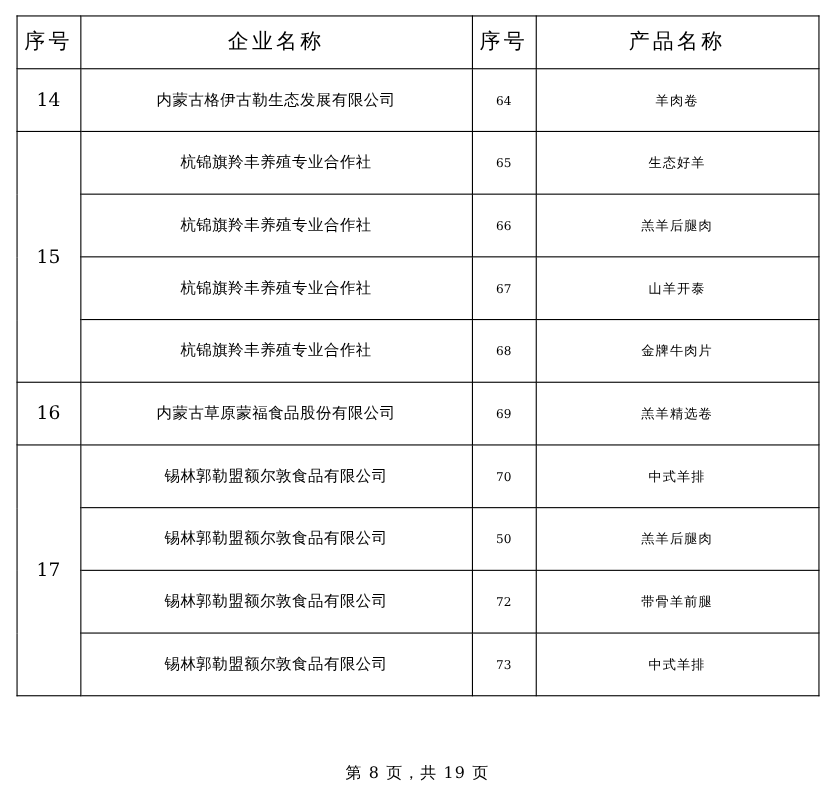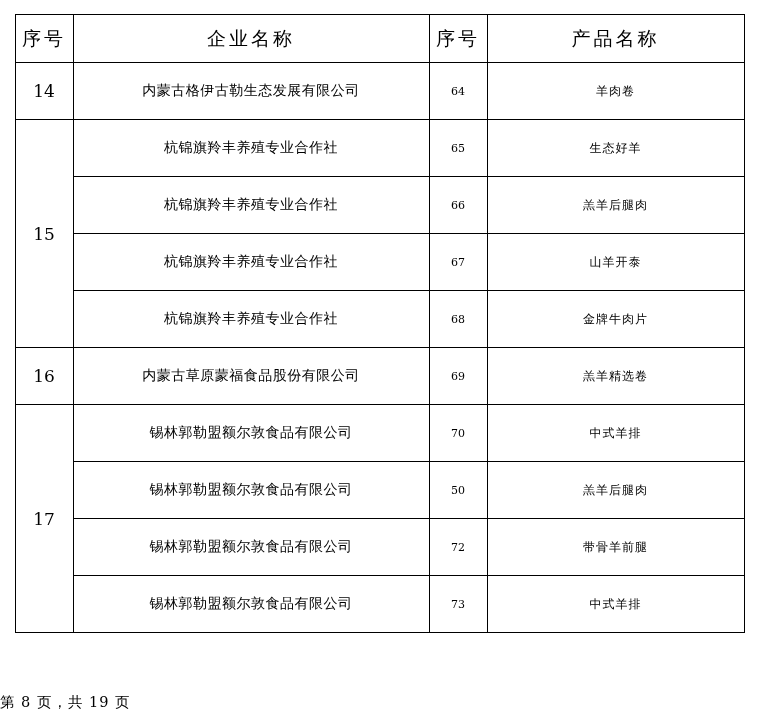--- a/index.html
+++ b/index.html
@@ -71,20 +71,21 @@
   }
   td.group-seq {
     font-size: 17px;
   }
 
   .footer {
     position: absolute;
     left: 0;
     right: 0;
     bottom: 16px;
+    text-align: center;
     font-size: 14.5px;
     letter-spacing: 1px;
   }
 </style>
 </head>
 <body>
 
 <div class="page">
 
   <table class="doc-table">

